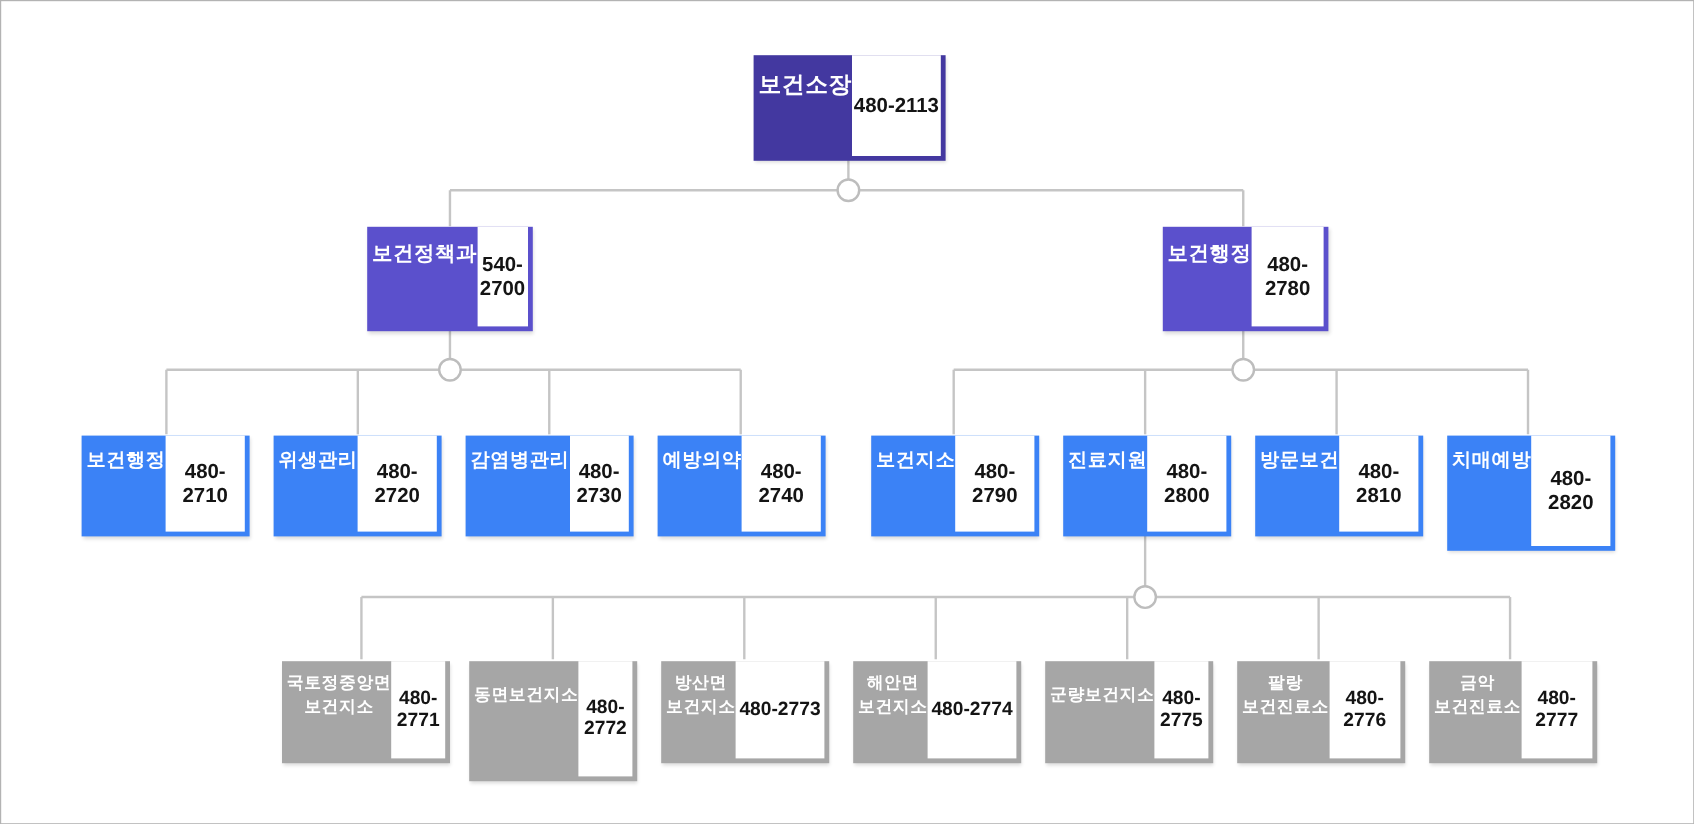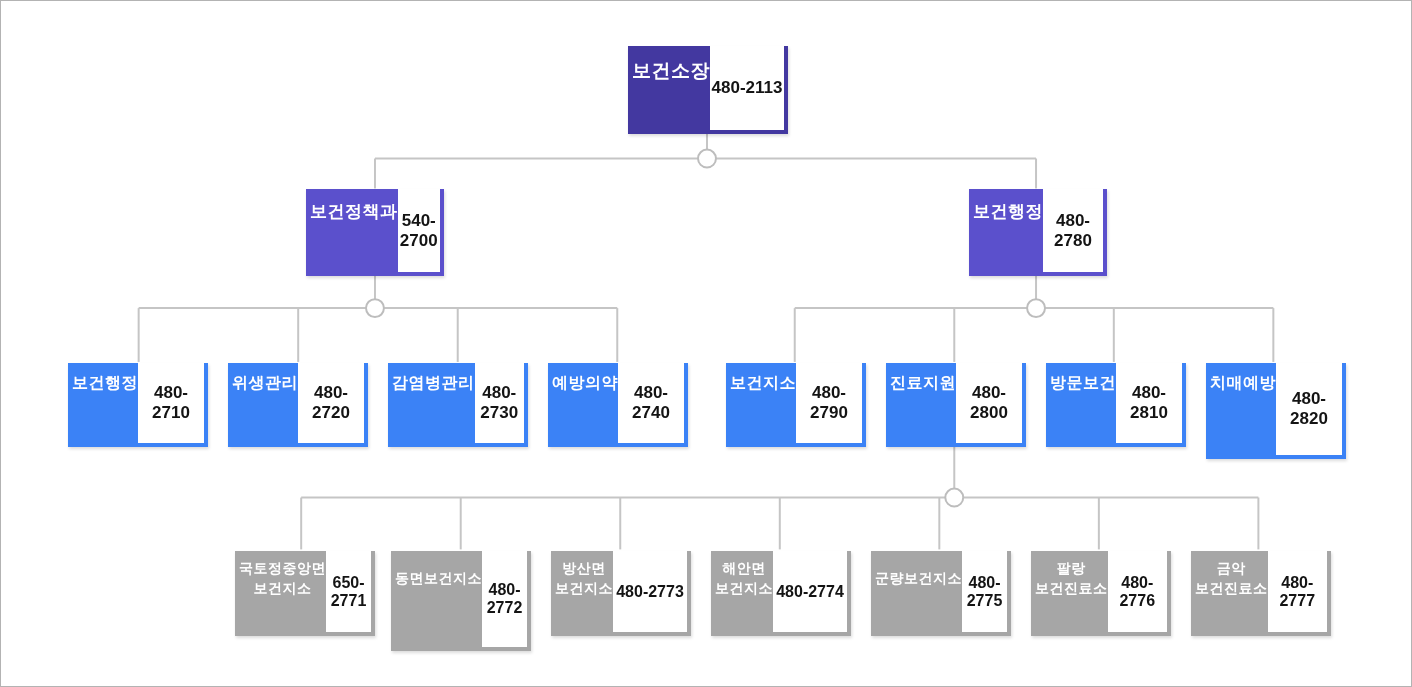--- a/index.html
+++ b/index.html
@@ -133,21 +133,21 @@
     <div class="bd">480-2810</div>
   </div>
   <div class="node lv2" style="left:1205px;top:362px;width:140px;height:96px">
     <div class="hd">치매예방</div>
     <div class="bd">480-2820</div>
   </div>
 
   <div class="node lv3" style="left:234px;top:550px;width:140px;height:85px">
     <div class="hd">국토정중앙면
 보건지소</div>
-    <div class="bd">650-2771</div>
+    <div class="bd">480-2771</div>
   </div>
   <div class="node lv3" style="left:390px;top:550px;width:140px;height:100px">
     <div class="hd">동면보건지소</div>
     <div class="bd">480-2772</div>
   </div>
   <div class="node lv3" style="left:550px;top:550px;width:140px;height:85px">
     <div class="hd">방산면
 보건지소</div>
     <div class="bd">480-2773</div>
   </div>

